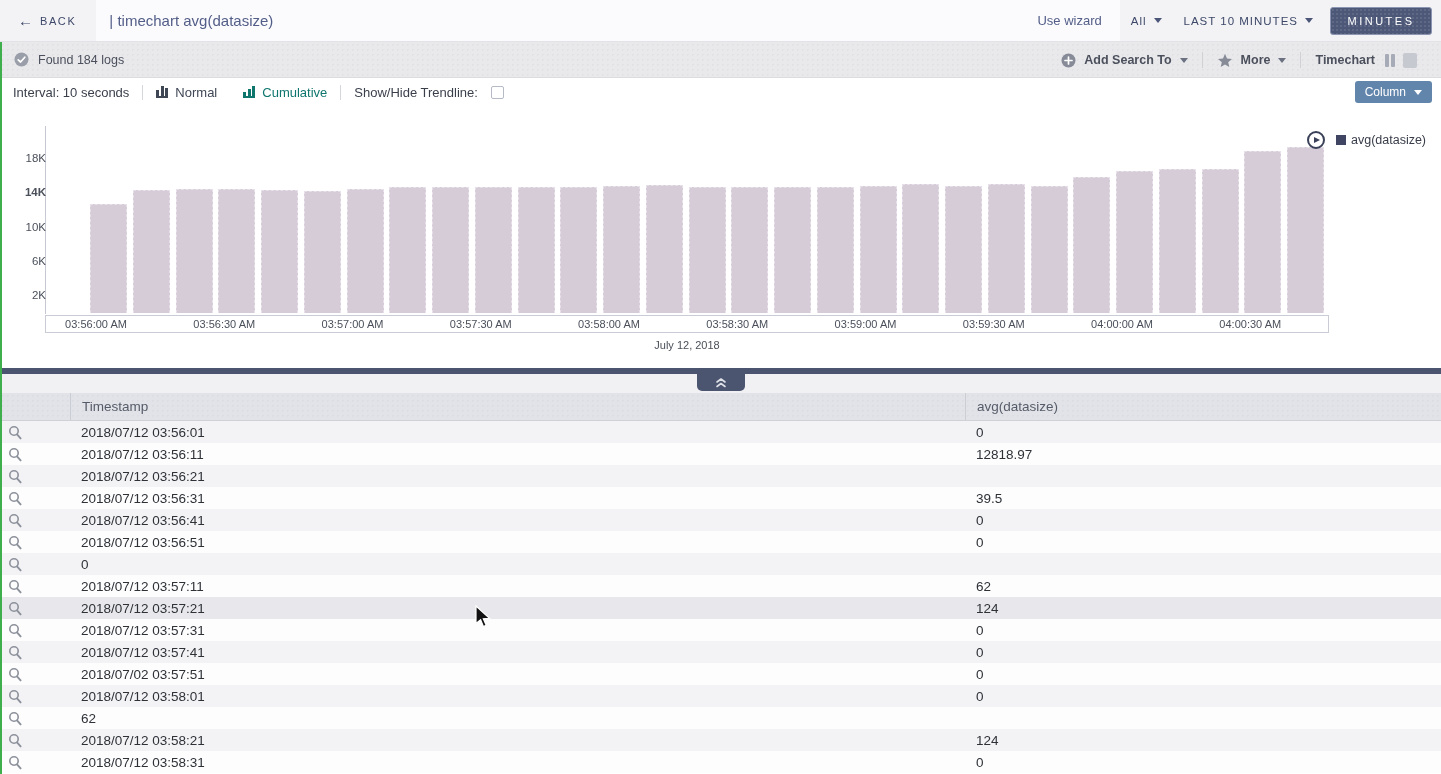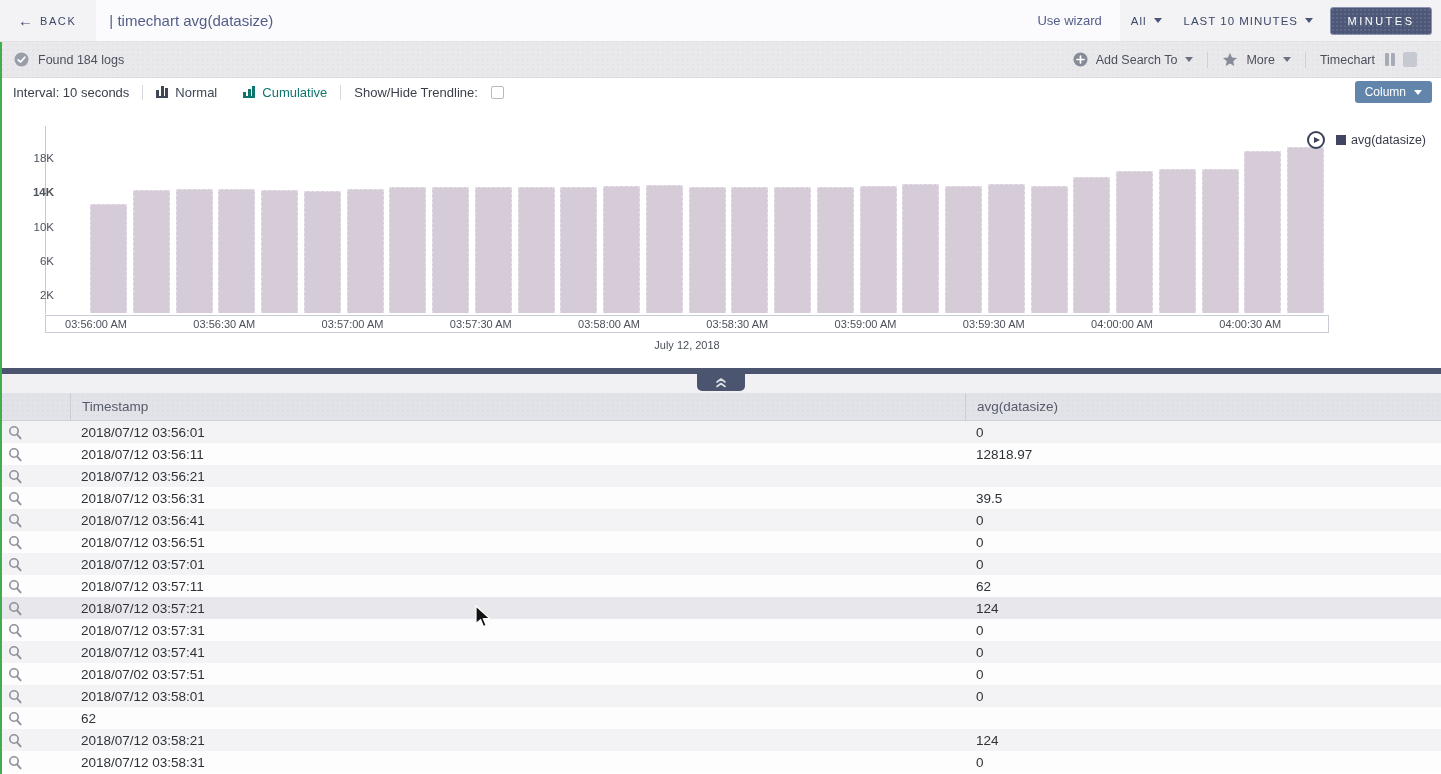--- a/index.html
+++ b/index.html
@@ -15,21 +15,21 @@
   .use-wizard { margin-left:auto; padding-right:18px; color:#535e88; font-size:13px; cursor:pointer; }
   .dd { display:flex; align-items:center; gap:7px; color:#3d4869; font-size:11.5px; letter-spacing:1px; padding:0 11px; cursor:pointer; }
   .caret { width:0; height:0; border-left:4.5px solid transparent; border-right:4.5px solid transparent; border-top:5px solid #4a5578; display:inline-block; }
   .search-btn { align-self:center; margin:0 9px 0 6px; width:102px; height:28px; background:#4d5878; border:1px solid #8b95b2; border-radius:3px; color:#fff; font-size:11px; letter-spacing:2.5px; font-family:inherit; cursor:pointer;
     background-image:radial-gradient(circle, rgba(255,255,255,.10) 1px, transparent 1px); background-size:4px 4px; }
 
   
   .toolbar { height:36px; background:#e9e9ec; border-bottom:1px solid #dcdce0; display:flex; align-items:center; font-size:12.5px; color:#4b505c;
     background-image:radial-gradient(circle, rgba(120,120,130,.06) 1px, transparent 1px); background-size:5px 5px; }
   .found { display:flex; align-items:center; gap:9px; margin-left:14px; }
-  .toolbar-right { margin-left:auto; display:flex; align-items:center; }
+  .toolbar-right { margin-left:auto; display:flex; align-items:flex-end;font-weight:bold; }
   .tool-group { display:flex; align-items:center; gap:8px; padding:0 14px; cursor:pointer; }
   .tool-sep { width:1px; height:16px; background:#d0d0d5; }
   .view-icons { display:flex; align-items:center; gap:6px; margin-right:10px; }
   .vicon { width:14px; height:15px; border-radius:2px; display:flex; align-items:flex-end; justify-content:center; gap:2px; padding:1px 2px; cursor:pointer; }
   .vicon .vb { width:4px; height:13px; background:#a7abb7; border-radius:1px; }
   .vicon.grid { background:#c6c9d0; }
 
   
   .controls { height:28px; background:#fff; display:flex; align-items:center; font-size:13px; color:#3a3f4a; position:relative; }
   .ctl { display:flex; align-items:center; gap:7px; padding:0 13px; }
@@ -37,21 +37,21 @@
   .ctl.inactive { color:#0f766e; }
   .bars-icon { display:flex; align-items:flex-end; gap:1.5px; height:12px; border-bottom:2px solid currentColor; padding-bottom:0; }
   .bars-icon i { display:block; width:3px; background:currentColor; }
   .checkbox { width:13px; height:13px; border:1px solid #b6bac4; border-radius:2px; background:#fff; cursor:pointer; }
   .column-btn { position:absolute; right:9px; top:3px; height:22px; background:#6285ac; border-radius:3px; color:#fff; font-size:12px; display:flex; align-items:center; gap:8px; padding:0 10px; cursor:pointer; }
   .column-btn .caret { border-top-color:#fff; border-left-width:4px; border-right-width:4px; }
 
   
   .chart-section { height:262px; background:#fff; position:relative; }
   .y-axis-line { position:absolute; left:45px; top:20px; width:1px; height:188px; background:#c6c9d2; }
-  .ytick { position:absolute; left:16px; width:38px; text-align:right; font-size:11.5px; color:#4b505b; }
+  .ytick { position:absolute; left:8px; width:38px; text-align:right; font-size:11.5px; color:#4b505b; }
   .bar { position:absolute; background:#d5ccd8; border:1px dashed #e7e0ea; border-bottom:none; }
   .x-strip { position:absolute; left:45px; top:209px; width:1284px; height:18px; background:#fff; border:1px solid #c9ccd5; }
   .xtick { position:absolute; top:2px; transform:translateX(-50%); font-size:11px; color:#4a4f59; white-space:nowrap; }
   .date-label { position:absolute; left:45px; top:233px; width:1284px; text-align:center; font-size:11px; color:#4a4f59; }
   .play-btn { position:absolute; left:1307px; top:25px; width:18px; height:18px; border:2px solid #3a4158; border-radius:50%; cursor:pointer; }
   .play-btn::after { content:""; position:absolute; left:5px; top:3.5px; border-left:6px solid #3a4158; border-top:3.5px solid transparent; border-bottom:3.5px solid transparent; }
   .legend { position:absolute; left:1336px; top:27px; display:flex; align-items:center; gap:5px; font-size:12.5px; color:#383d49; }
   .legend-marker { width:10px; height:10px; background:#3f4562; }
 
   
@@ -291,21 +291,20 @@
       <div class="ts-cell">2018/07/12 03:56:51</div>
       <div class="val-cell">0</div>
     </div>
     <div class="trow striped">
       <div class="icon-cell">
         <svg width="14" height="15" viewBox="0 0 14 15">
           <circle cx="6" cy="6" r="4.2" fill="none" stroke="#8d919b" stroke-width="1.6"></circle>
           <line x1="9.2" y1="9.6" x2="12.6" y2="13.4" stroke="#8d919b" stroke-width="1.9" stroke-linecap="round"></line>
         </svg>
       </div>
-      <div class="ts-cell">2018/07/12 03:57:01</div>
       <div class="val-cell">0</div>
     </div>
     <div class="trow">
       <div class="icon-cell">
         <svg width="14" height="15" viewBox="0 0 14 15">
           <circle cx="6" cy="6" r="4.2" fill="none" stroke="#8d919b" stroke-width="1.6"></circle>
           <line x1="9.2" y1="9.6" x2="12.6" y2="13.4" stroke="#8d919b" stroke-width="1.9" stroke-linecap="round"></line>
         </svg>
       </div>
       <div class="ts-cell">2018/07/12 03:57:11</div>

